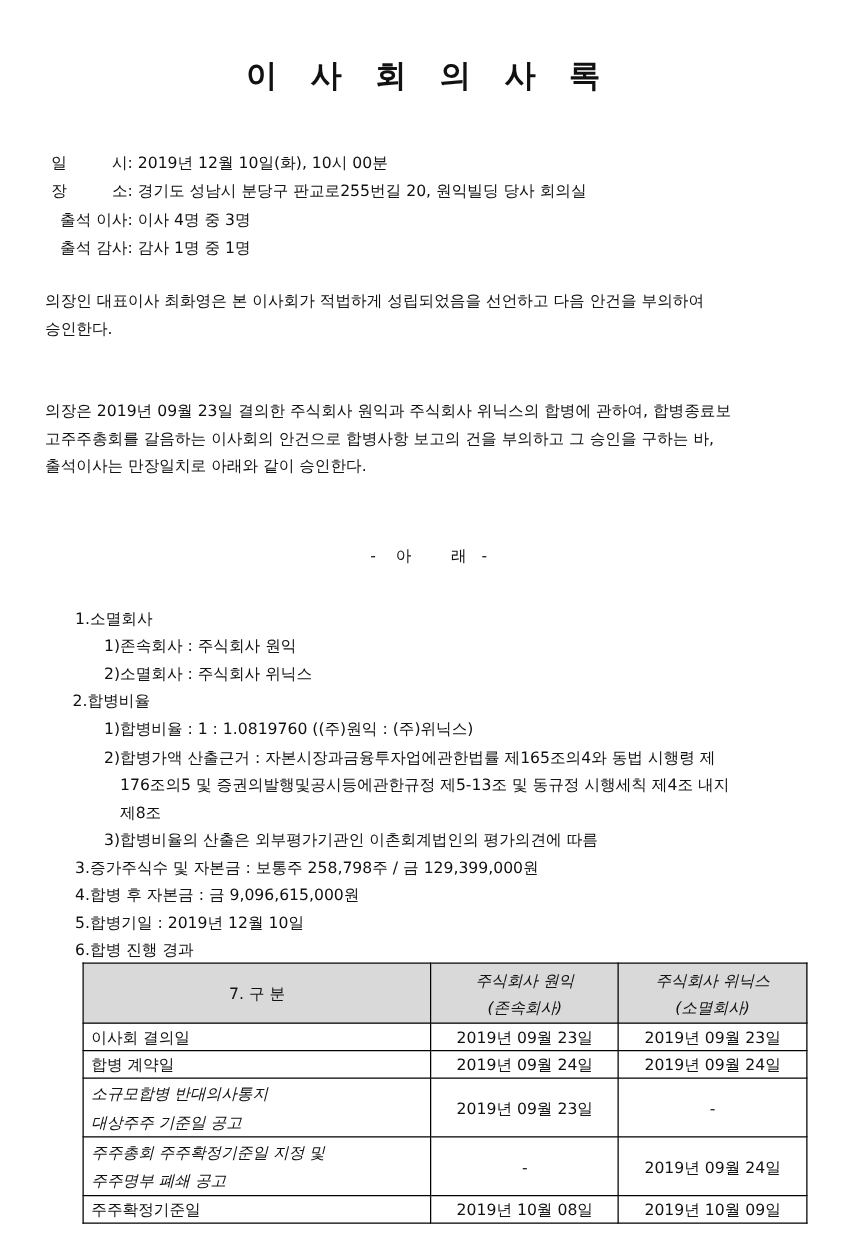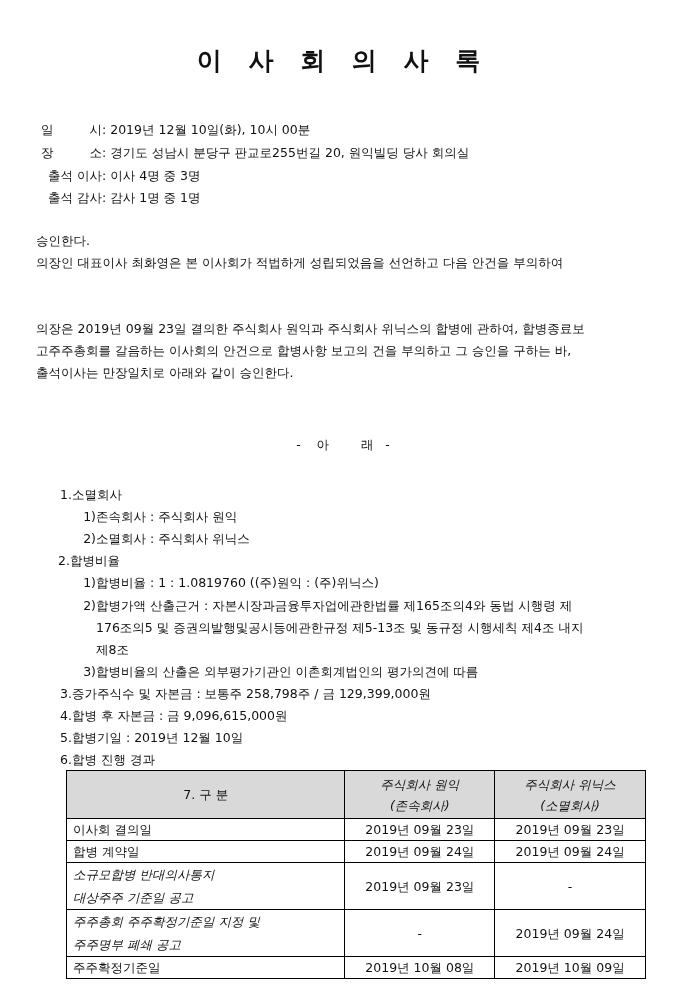--- a/index.html
+++ b/index.html
@@ -51,22 +51,22 @@
   <div class="line" style="left:36px; top:167px;">
     <span class="info-label">출석 이사</span><span>:</span>
     <span>이사 4명 중 3명</span>
   </div>
   <div class="line" style="left:36px; top:189px;">
     <span class="info-label">출석 감사</span><span>:</span>
     <span>감사 1명 중 1명</span>
   </div>
 
   <div class="para" style="top:230px;">
+    <span>의장인 대표이사 최화영은 본 이사회가 적법하게 성립되었음을 선언하고 다음 안건을 부의하여</span>
     <span>승인한다.</span>
-    <span>의장인 대표이사 최화영은 본 이사회가 적법하게 성립되었음을 선언하고 다음 안건을 부의하여</span>
   </div>
 
   <div class="para" style="top:318px;">
     <span>의장은 2019년 09월 23일 결의한 주식회사 원익과 주식회사 위닉스의 합병에 관하여, 합병종료보</span>
     <span>고주주총회를 갈음하는 이사회의 안건으로 합병사항 보고의 건을 부의하고 그 승인을 구하는 바,</span>
     <span>출석이사는 만장일치로 아래와 같이 승인한다.</span>
   </div>
 
   <div class="center-mark">-    아        래   -</div>
 

